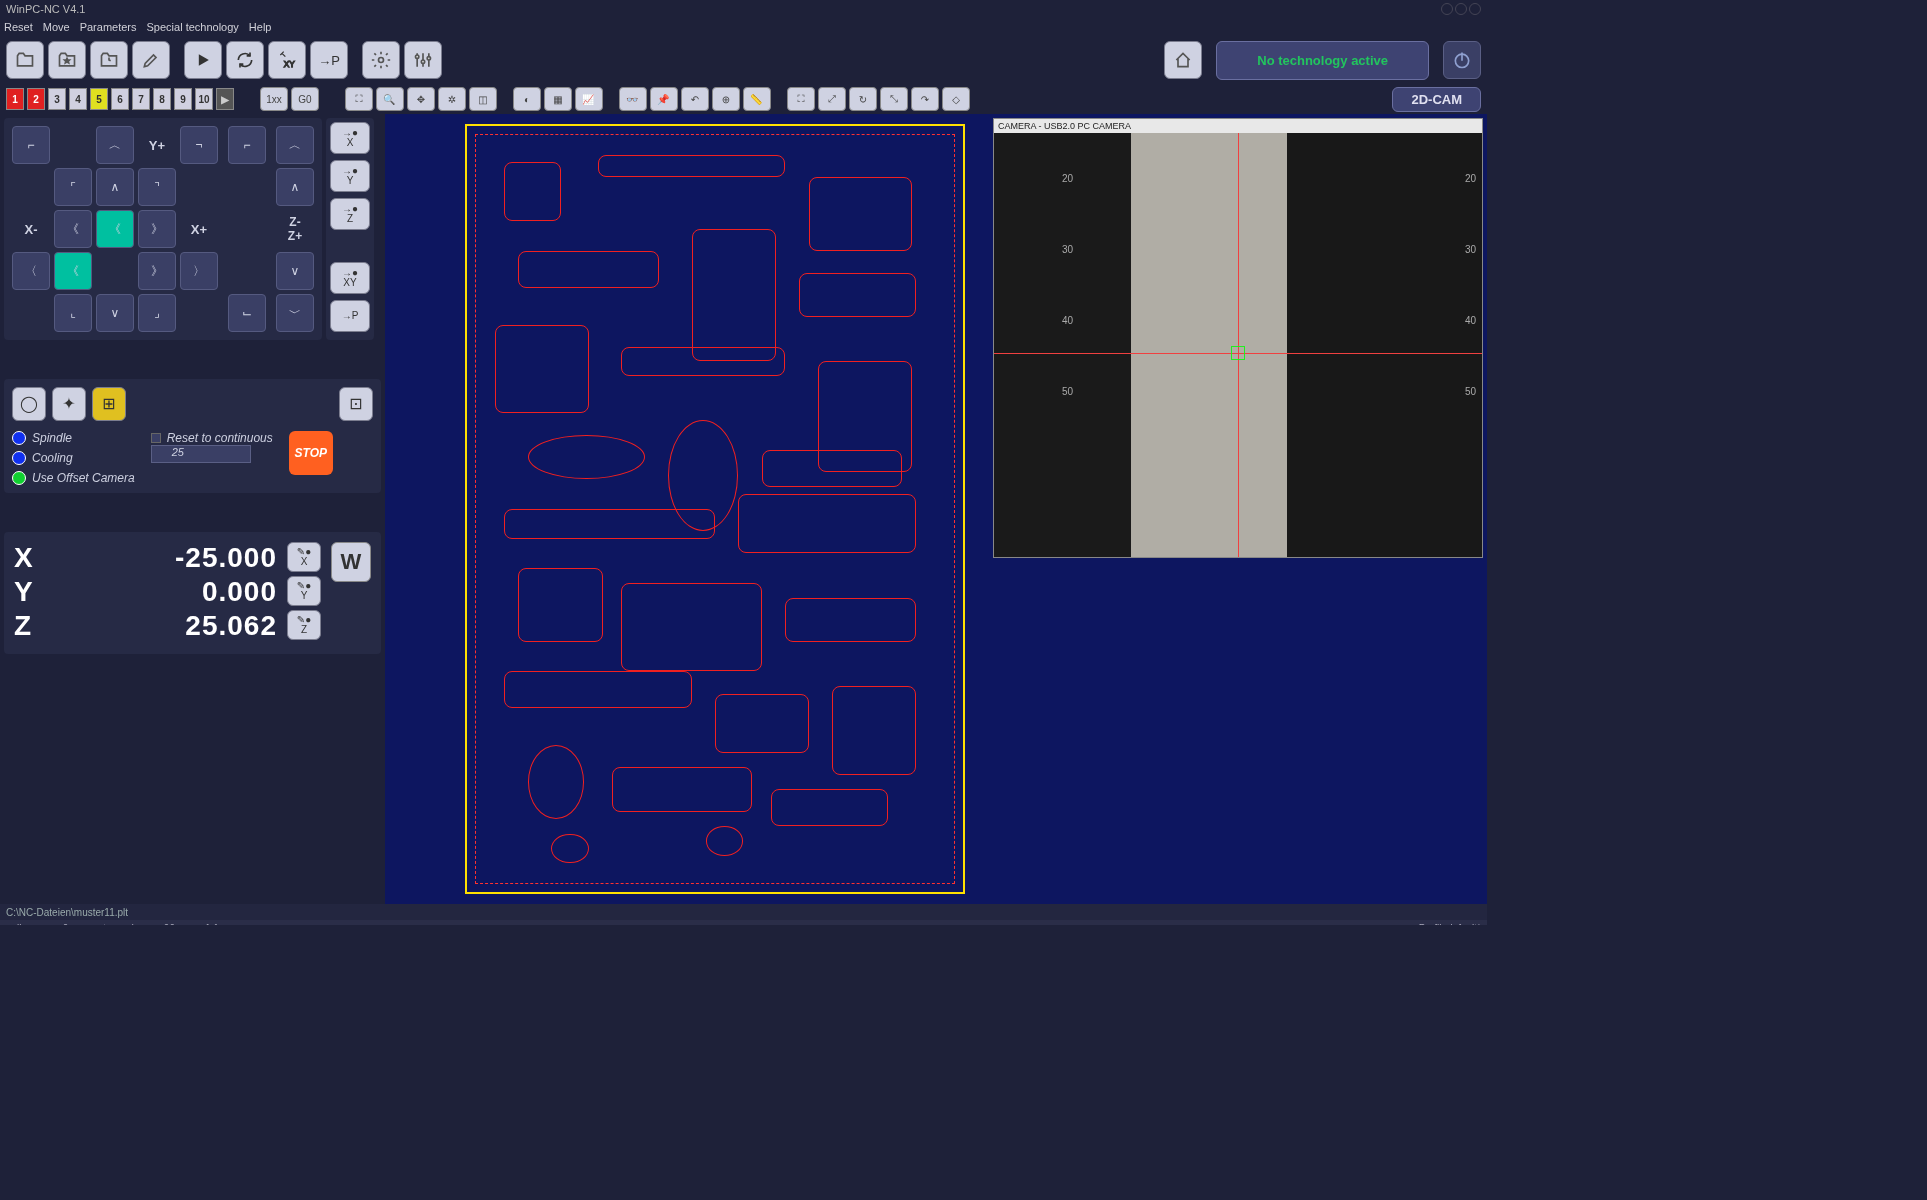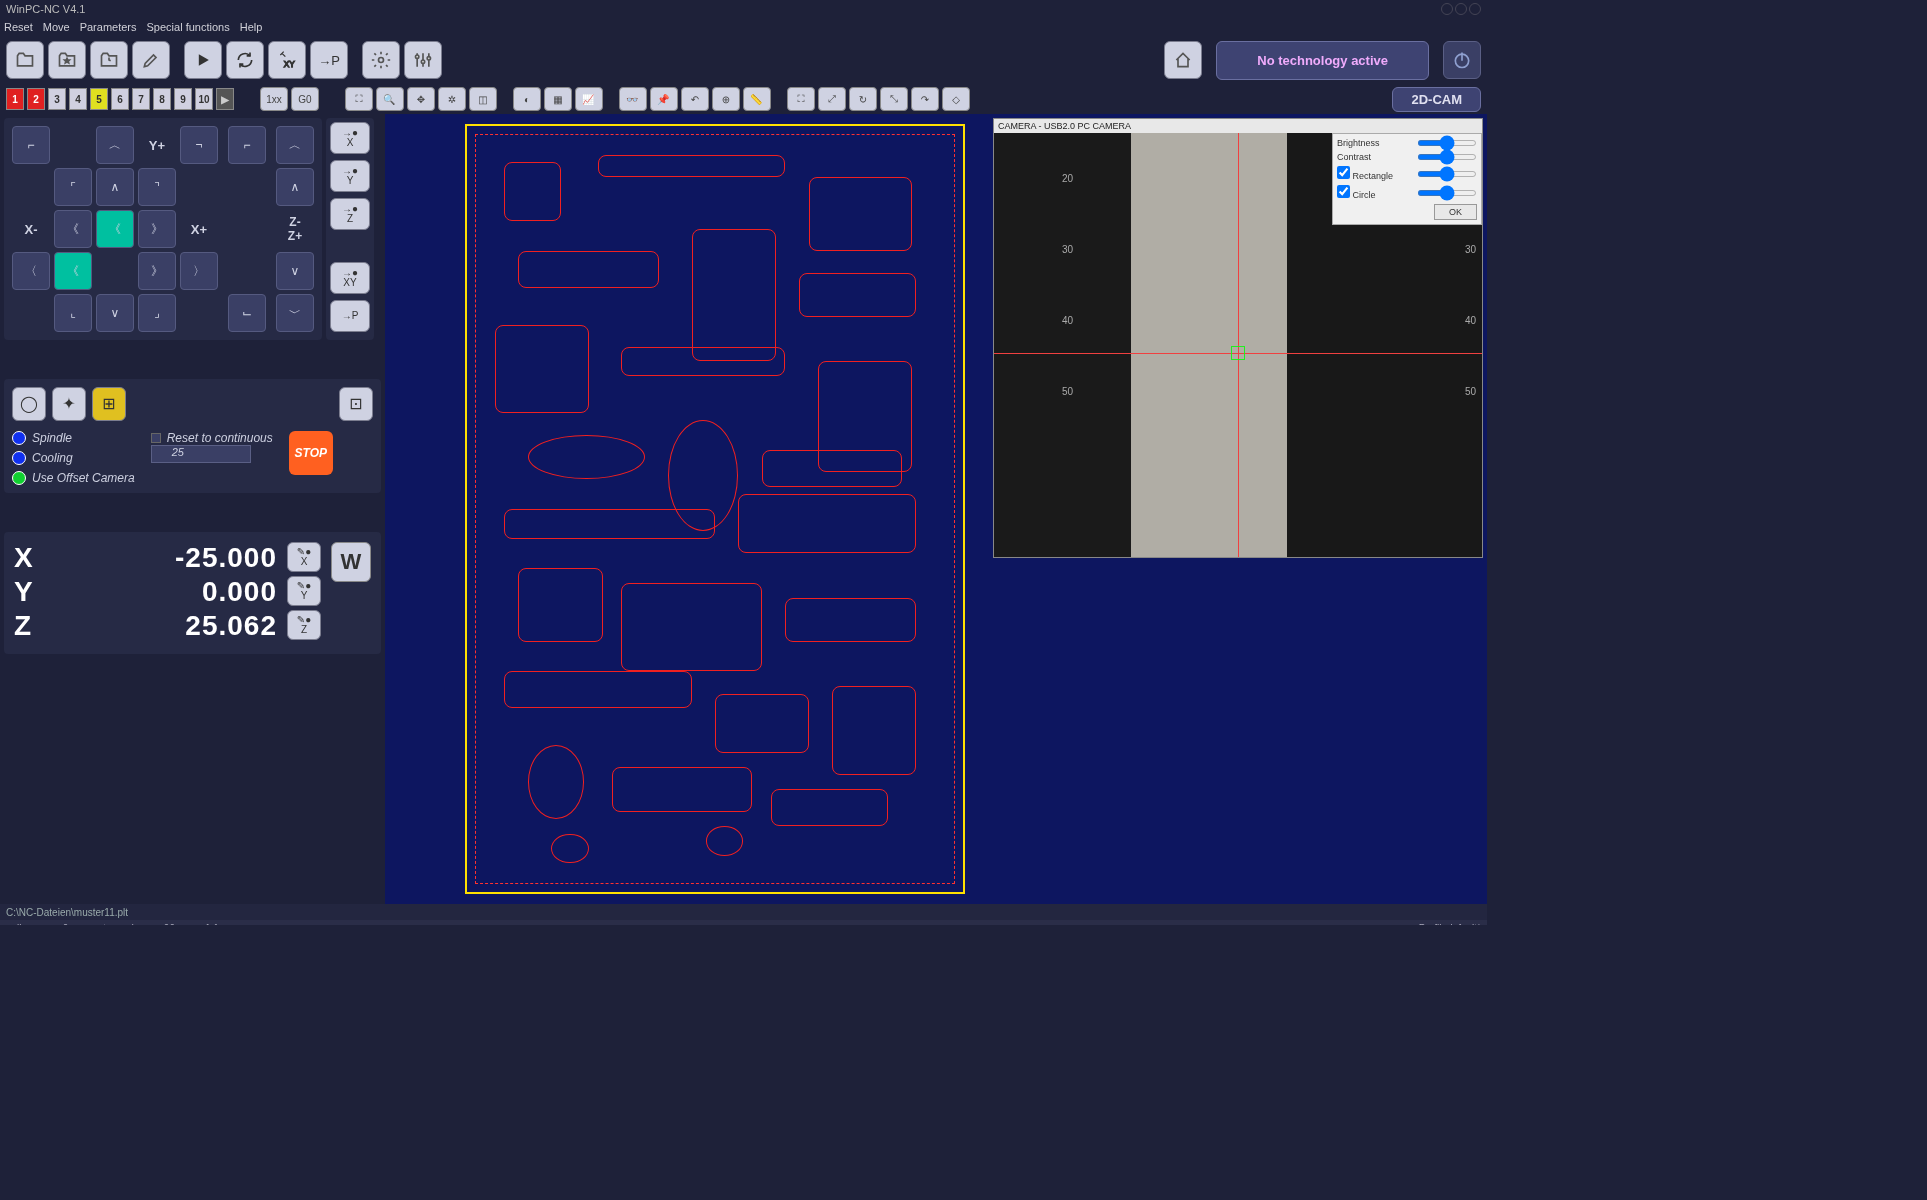--- a/index.html
+++ b/index.html
@@ -6,21 +6,21 @@
 body { background: #1e2139; color: #cdd0e0; width: 1487px; height: 925px; overflow: hidden; font-size: 11px; }
 .titlebar { background: #1e2139; height: 18px; display: flex; align-items: center; padding: 0 6px; font-size: 11px; color: #bbb; }
 .titlebar .wincontrols { margin-left: auto; display: flex; gap: 2px; }
 .titlebar .wincontrols span { width: 12px; height: 12px; border: 1px solid #445; border-radius: 6px; display: inline-block; }
 .menubar { background: #1e2139; height: 18px; display: flex; align-items: center; padding: 0 4px; gap: 10px; font-size: 11px; color: #d0d0d8; }
 .menubar span { cursor: pointer; }
 .toolbar { background: #1e2139; height: 48px; display: flex; align-items: center; padding: 0 6px; gap: 4px; }
 .tbtn { background: #cfd2e2; border: 1px solid #7b7d8f; border-radius: 6px; width: 38px; height: 38px; display: flex; align-items: center; justify-content: center; font-size: 16px; color: #333; cursor: pointer; }
 .tbtn.dark { background: #3a3f65; color: #d0d0e0; border-color: #5a5f85; }
 .tbtn svg { width: 20px; height: 20px; }
-.status-tech { background: #3e4372; border: 1px solid #6a6fa0; border-radius: 6px; height: 39px; padding: 0 40px; display: flex; align-items: center; font-size: 13px; color: #f0abfc; font-weight: bold; }
+.status-tech { background: #3e4372; border: 1px solid #6a6fa0; border-radius: 6px; height: 39px; padding: 0 40px; display: flex; align-items: center; font-size: 13px; color: #22c55e; font-weight: bold; }
 .toolrow2 { background: #1e2139; height: 30px; display: flex; align-items: center; padding: 0 6px; gap: 3px; }
 .numbtn { width: 18px; height: 22px; background: #d0d0e0; border: 1px solid #888; font-size: 10px; font-weight: bold; display: flex; align-items: center; justify-content: center; color: #333; cursor: pointer; }
 .numbtn.red { background: #e02020; color: #fff; }
 .numbtn.yellow { background: #e0e020; }
 .smallbtn { background: #cfd2e2; border: 1px solid #888; border-radius: 4px; width: 28px; height: 24px; font-size: 10px; color: #444; display: flex; align-items: center; justify-content: center; cursor: pointer; }
 .content { display: flex; height: 790px; }
 .leftpanel { width: 385px; background: #1e2139; display: flex; flex-direction: column; padding: 4px; gap: 4px; }
 .jogpanel { background: #262a45; border-radius: 4px; padding: 8px; display: flex; gap: 10px; }
 .joggrid { display: grid; grid-template-columns: repeat(5, 38px); grid-template-rows: repeat(5, 38px); gap: 4px; }
 .jogbtn { background: #3a3f65; border: 1px solid #555a80; border-radius: 4px; display: flex; align-items: center; justify-content: center; color: #cfd2e2; font-size: 12px; cursor: pointer; }
@@ -83,21 +83,21 @@
     <span></span>
     <span></span>
     <span></span>
   </div>
 </div>
 
 <div class="menubar">
   <span>Reset</span>
   <span>Move</span>
   <span>Parameters</span>
-  <span>Special functions</span>
+  <span>Special technology</span>
   <span>Help</span>
 </div>
 
 <div class="toolbar">
   <div class="tbtn">
       <svg viewBox="0 0 24 24" fill="none" stroke="#555" stroke-width="2">
         <path d="M3 7l2-3h5l2 3h9v12H3z"></path>
       </svg>
     </div>
   <div class="tbtn">
@@ -386,41 +386,20 @@
         </div>
         <div class="ruler r2">
           <span>20</span>
             <span>30</span>
             <span>40</span>
             <span>50</span>
         </div>
         <div class="cross-h"></div>
         <div class="cross-v"></div>
         <div class="target"></div>
-        <div class="camsettings">
-          <div class="row">
-              <span>Brightness</span>
-              <input type="range" value="50" style="">
-            </div>
-          <div class="row">
-              <span>Contrast</span>
-              <input type="range" value="50" style="">
-            </div>
-          <div class="row">
-              <label><input type="checkbox" checked="" style=""> <span>Rectangle</span></label>
-              <input type="range" value="50" style="">
-            </div>
-          <div class="row">
-              <label><input type="checkbox" checked="" style=""> <span>Circle</span></label>
-              <input type="range" value="50" style="">
-            </div>
-          <div style="text-align:right">
-              <span class="okbtn">OK</span>
-            </div>
-        </div>
       </div>
     </div>
   </div>
 </div>
 
 <div class="filebar">
   <span>C:\NC-Dateien\muster11.plt</span>
 </div>
 <div class="statusbar">
   <div class="left">

